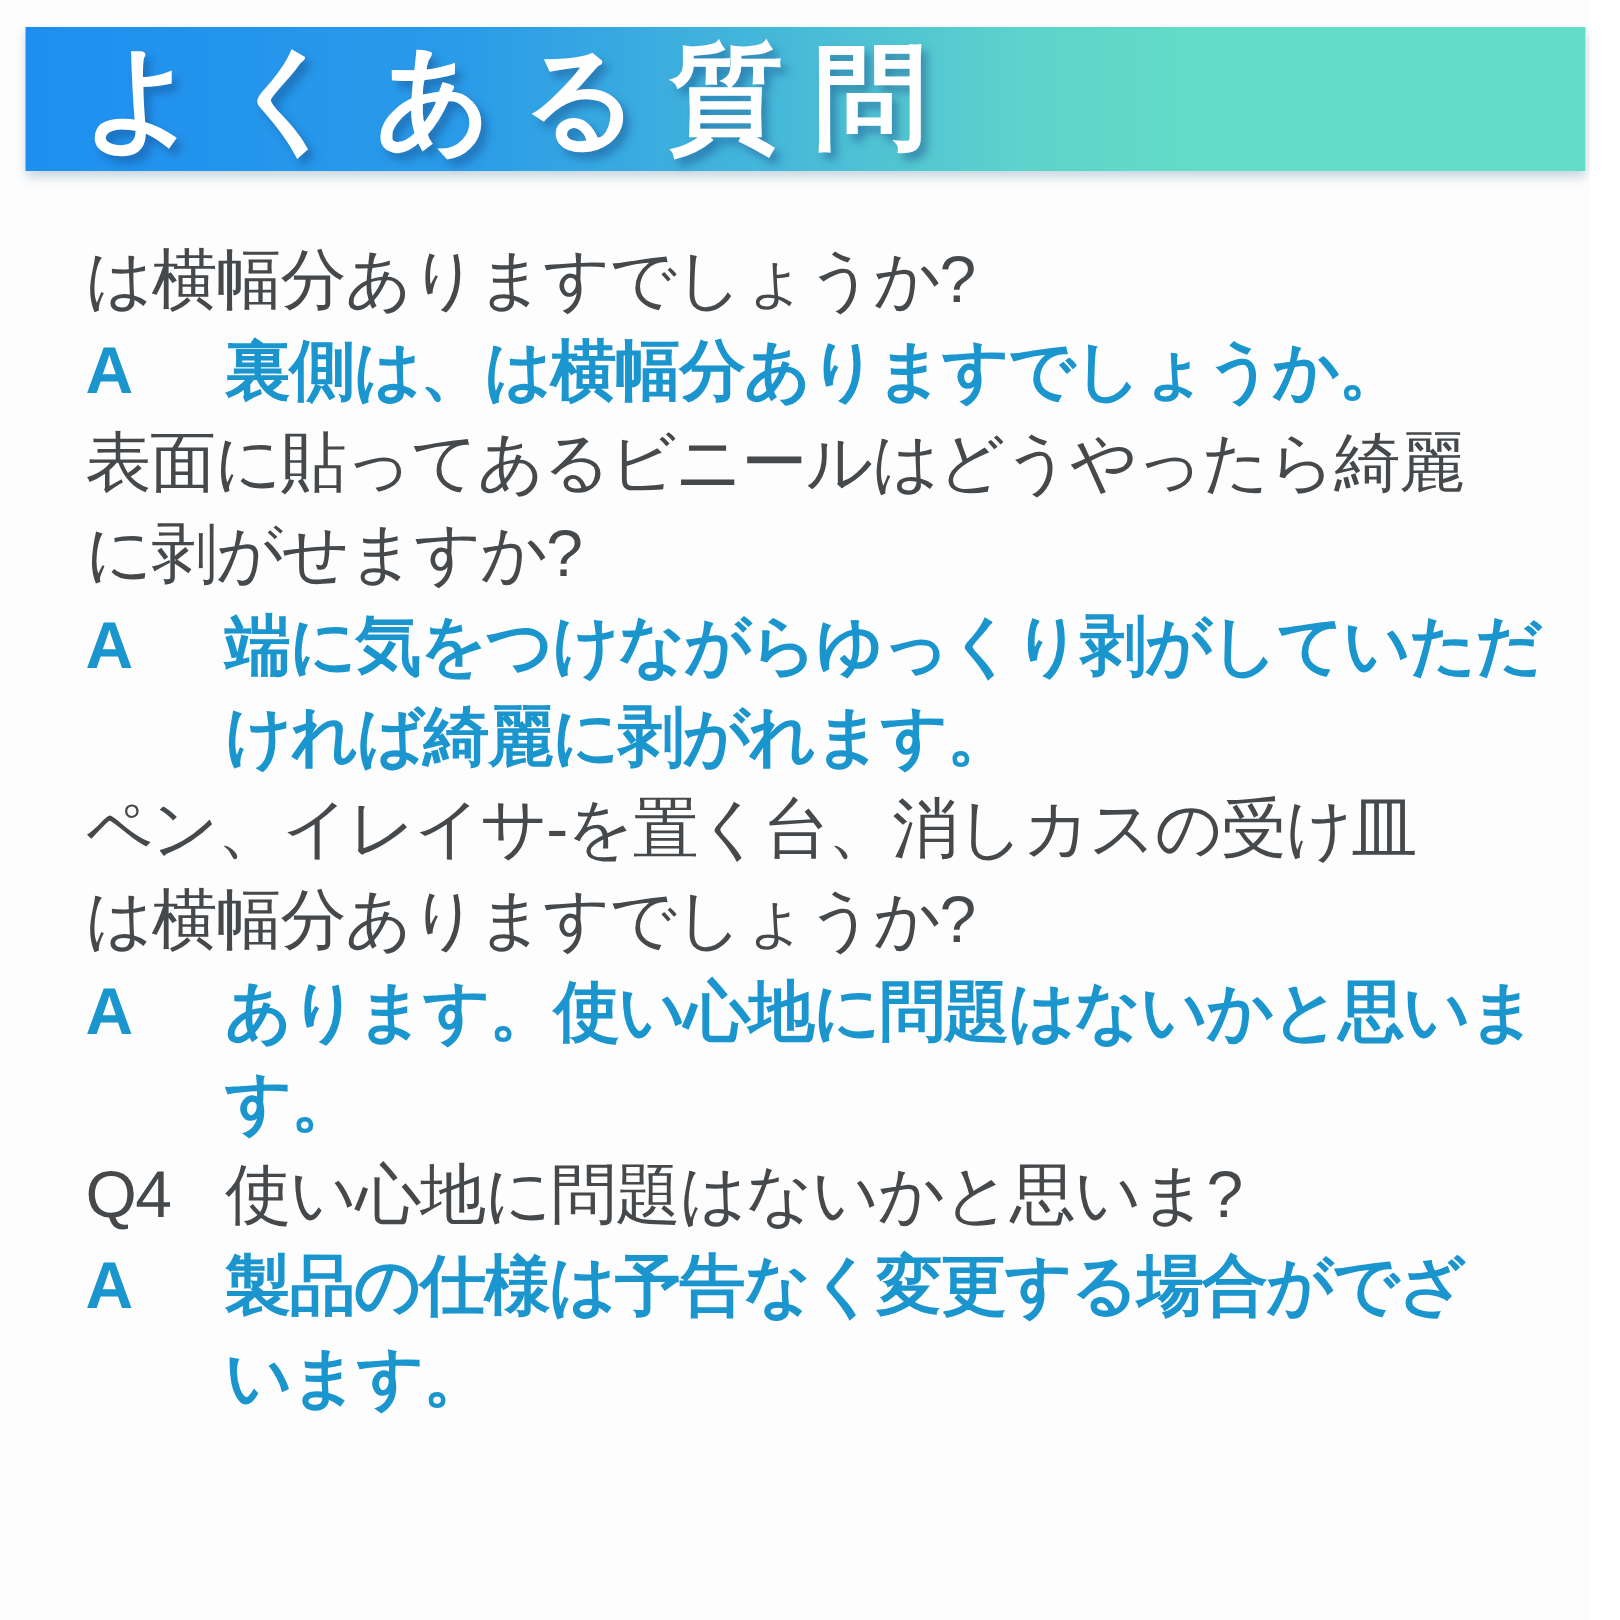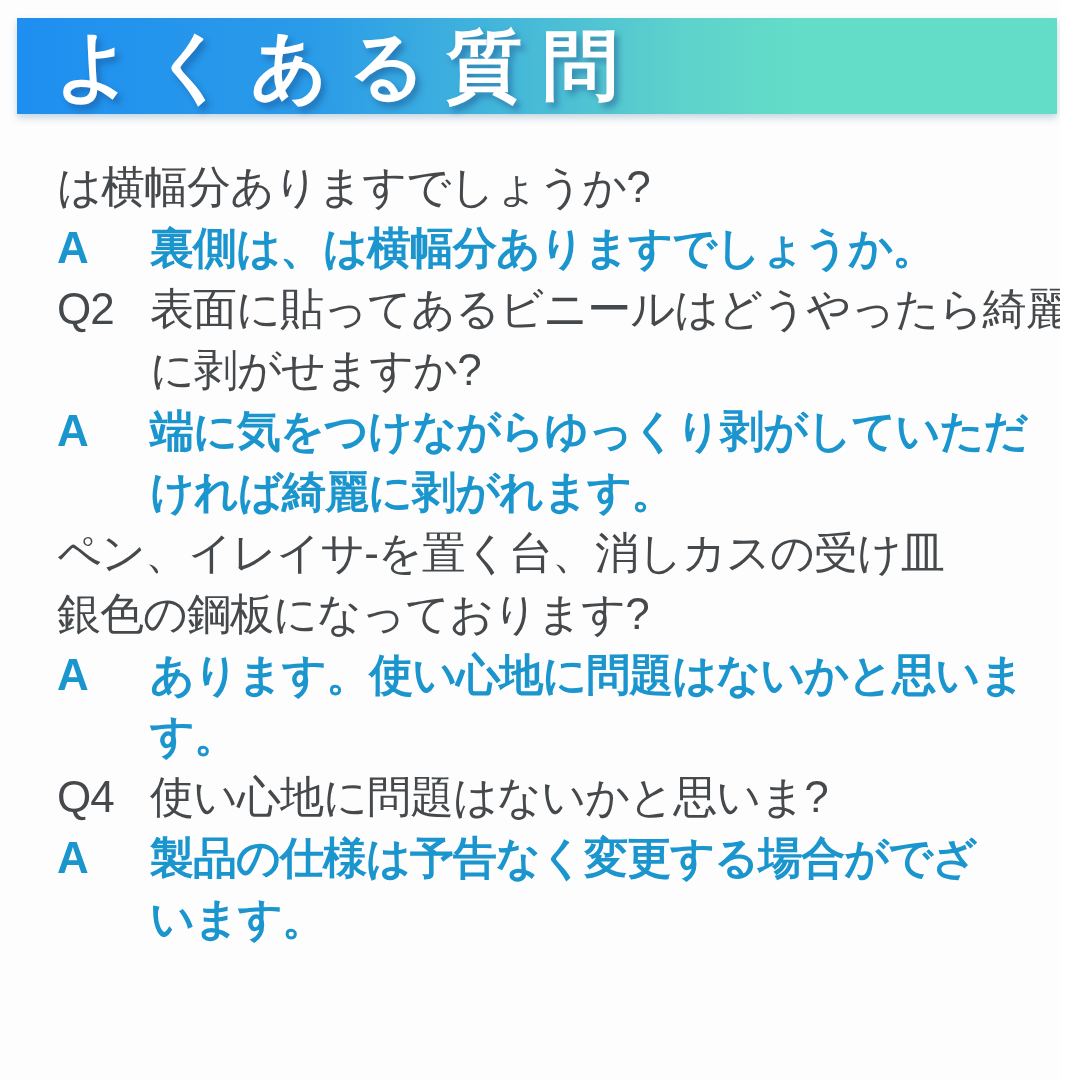--- a/index.html
+++ b/index.html
@@ -91,35 +91,34 @@
         <span class="qtext">は横幅分ありますでしょうか?</span>
       </div>
       <div class="row a-row">
         <span class="label">A</span>
         <span class="atext">裏側は、は横幅分ありますでしょうか。</span>
       </div>
     </div>
 
     <div class="qa-item">
       <div class="row q-row">
-        <span class="label">Q2</span>
         <span class="qtext">表面に貼ってあるビニールはどうやったら綺麗
 に剥がせますか?</span>
       </div>
       <div class="row a-row">
         <span class="label">A</span>
         <span class="atext">端に気をつけながらゆっくり剥がしていただ
 ければ綺麗に剥がれます。</span>
       </div>
     </div>
 
     <div class="qa-item">
       <div class="row q-row">
         <span class="qtext">ペン、イレイサ-を置く台、消しカスの受け皿
-銀色の鋼板になっております?</span>
+は横幅分ありますでしょうか?</span>
       </div>
       <div class="row a-row">
         <span class="label">A</span>
         <span class="atext">あります。使い心地に問題はないかと思いま
 す。</span>
       </div>
     </div>
 
     <div class="qa-item">
       <div class="row q-row">

